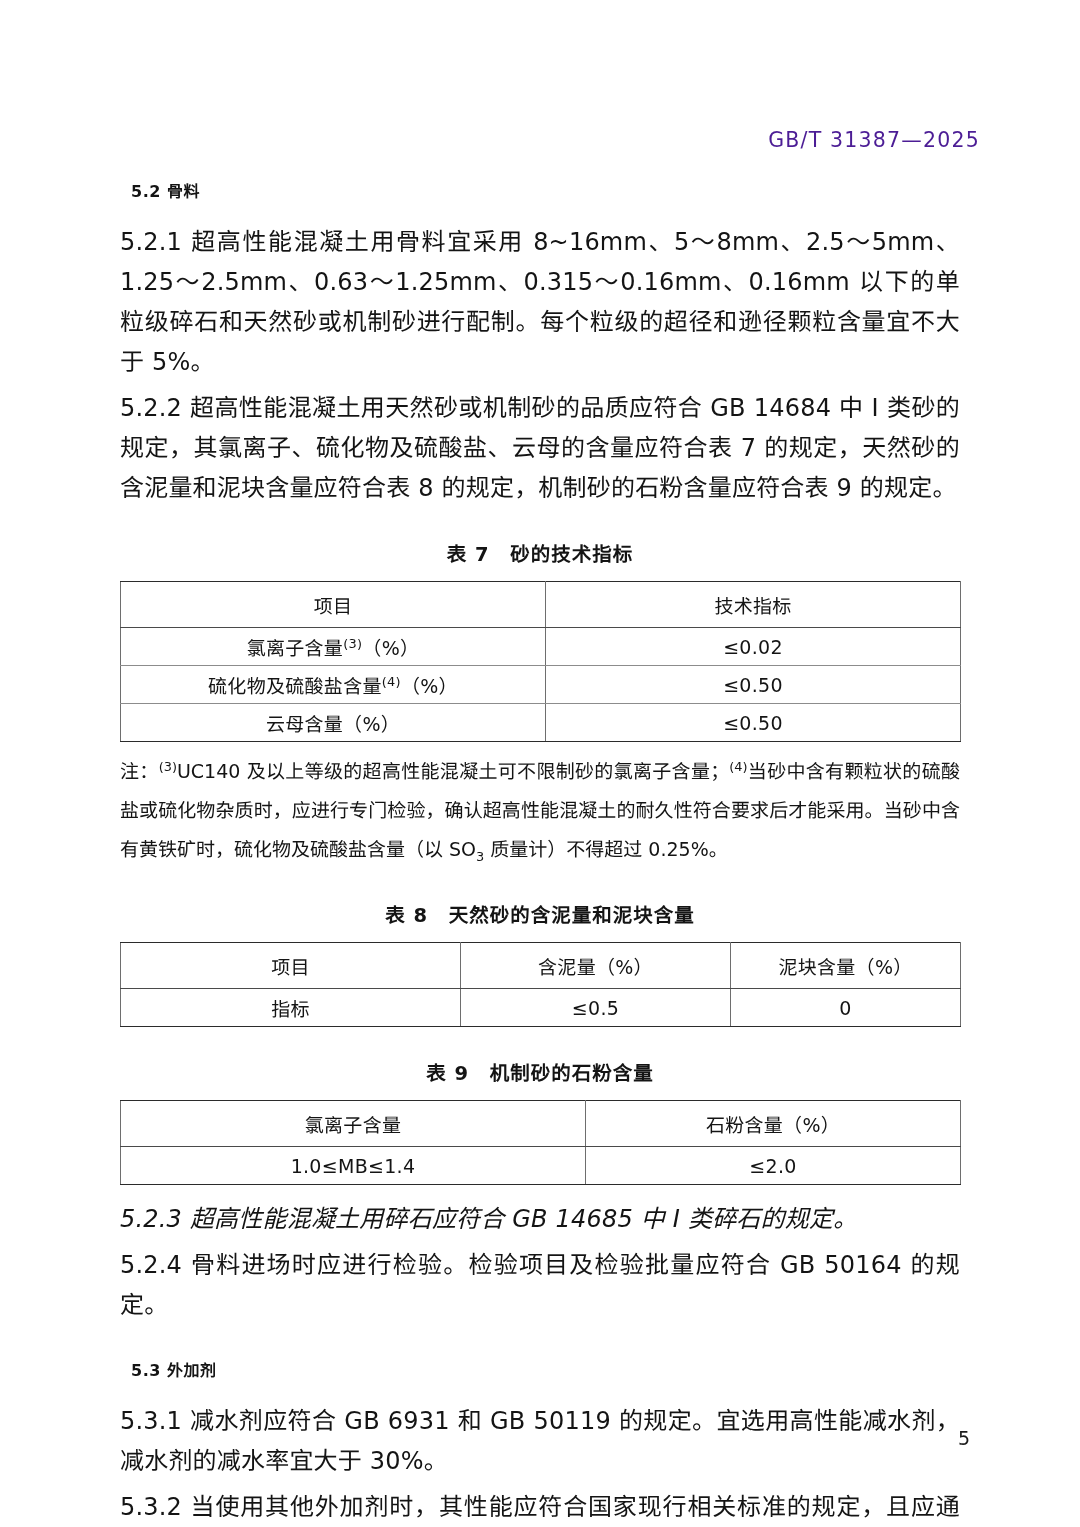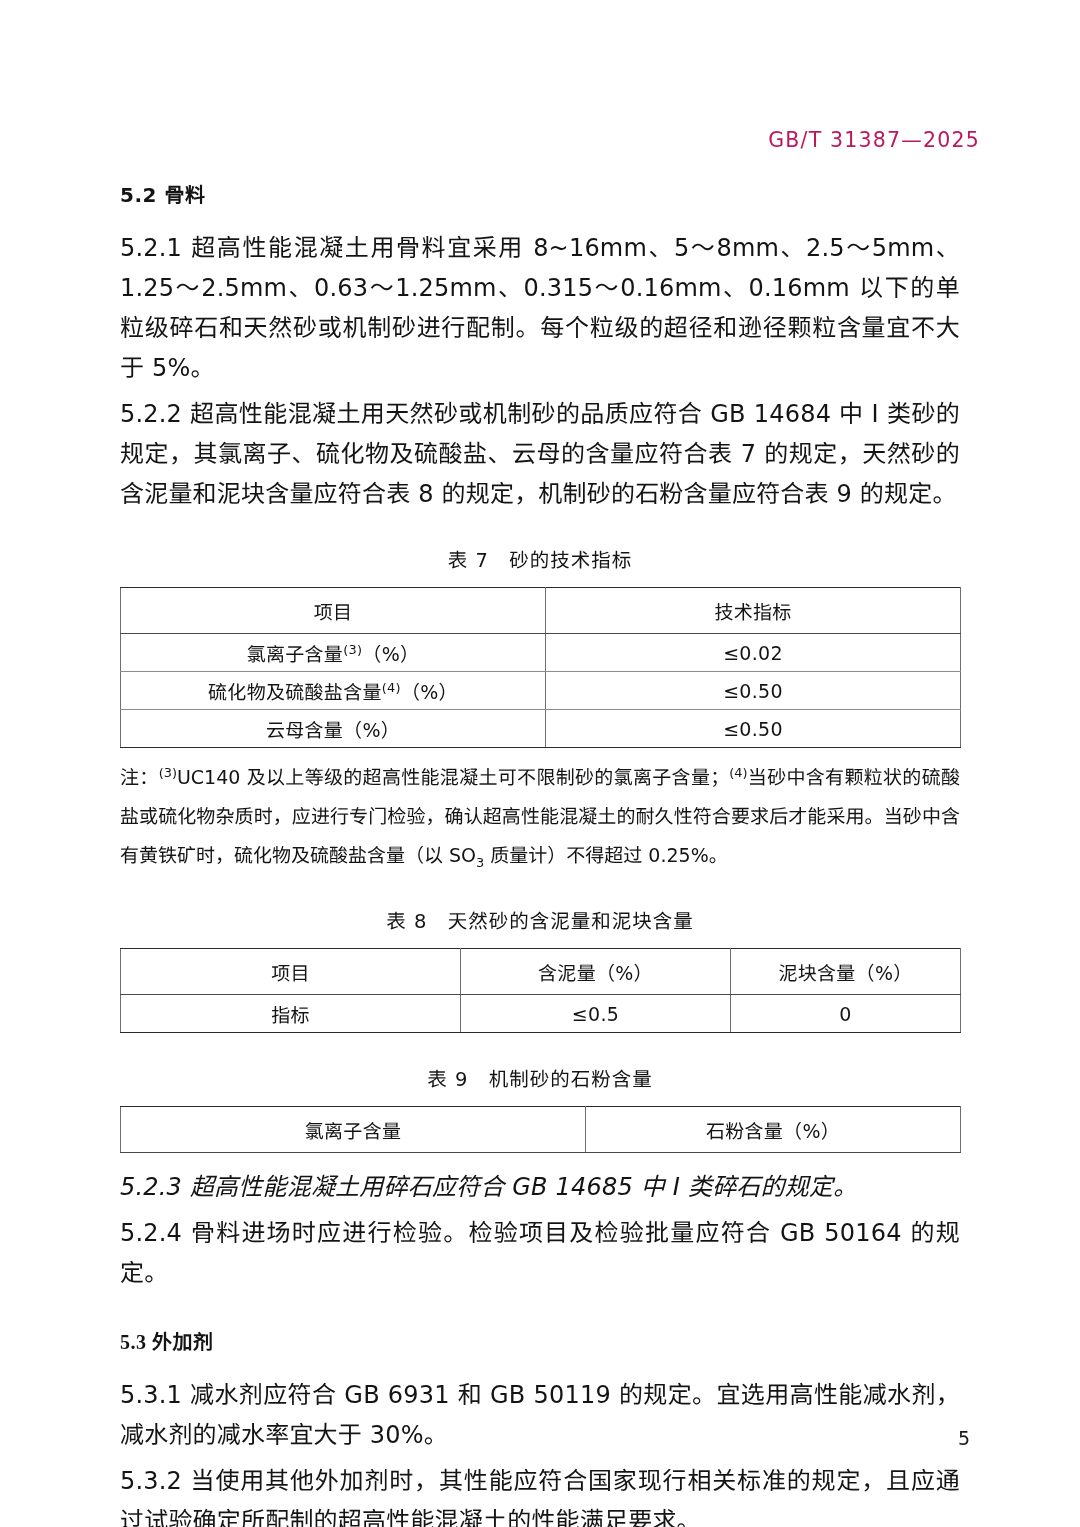--- a/index.html
+++ b/index.html
@@ -21,43 +21,42 @@
     overflow: hidden;
   }
 
   
   .page-header {
     position: absolute;
     top: 128px;
     right: 100px;
     font-size: 20.5px;
     letter-spacing: 1.2px;
-    color: #be185d;
+    color: #4c1d95;
     white-space: nowrap;
   }
 
   
   .content {
     position: absolute;
     top: 180px;
     left: 120px;
     width: 840px;
   }
 
   
   .clause-heading {
-    font-size: 20px;
+    font-size: 16px;
     font-weight: bold;
     line-height: 1.5;
-    margin: 0 0 18px 0;
+    margin: 0 0 18px 11px;
     letter-spacing: 0.5px;
   }
   .clause-heading.spaced-top {
     margin-top: 34px;
-    font-family: Liberation Serif, serif;
   }
   .para {
     font-size: 24px;
     line-height: 40px;
     margin: 0 0 6px 0;
     text-align: justify;
     text-justify: inter-ideograph;
     letter-spacing: 0.2px;
   }
   .note {
@@ -78,21 +77,21 @@
     line-height: 0;
   }
 
   
   .table-block {
     margin: 30px 0 0 0;
   }
   .table-caption {
     text-align: center;
     font-size: 19.5px;
-    font-weight: normal;
+    font-weight: bold;
     margin: 0 0 14px 0;
     letter-spacing: 1px;
   }
   table.std {
     width: 840px;
     border-collapse: collapse;
     table-layout: fixed;
     font-size: 19px;
   }
   table.std td {
@@ -216,20 +215,24 @@
       <table class="std t9">
         <colgroup>
             <col class="c1">
             <col class="c2">
           </colgroup>
         <tbody>
           <tr>
             <td>氯离子含量</td>
             <td>石粉含量（%）</td>
           </tr>
+          <tr>
+            <td>1.0≤MB≤1.4</td>
+            <td>≤2.0</td>
+          </tr>
         </tbody>
       </table>
     </div>
 
     <p class="para" style="margin-top:14px;font-style:italic;">5.2.3 超高性能混凝土用碎石应符合 GB 14685 中 I 类碎石的规定。</p>
 
     <p class="para">5.2.4 骨料进场时应进行检验。检验项目及检验批量应符合 GB 50164 的规定。</p>
 
     <h2 class="clause-heading spaced-top">5.3 外加剂</h2>
 

